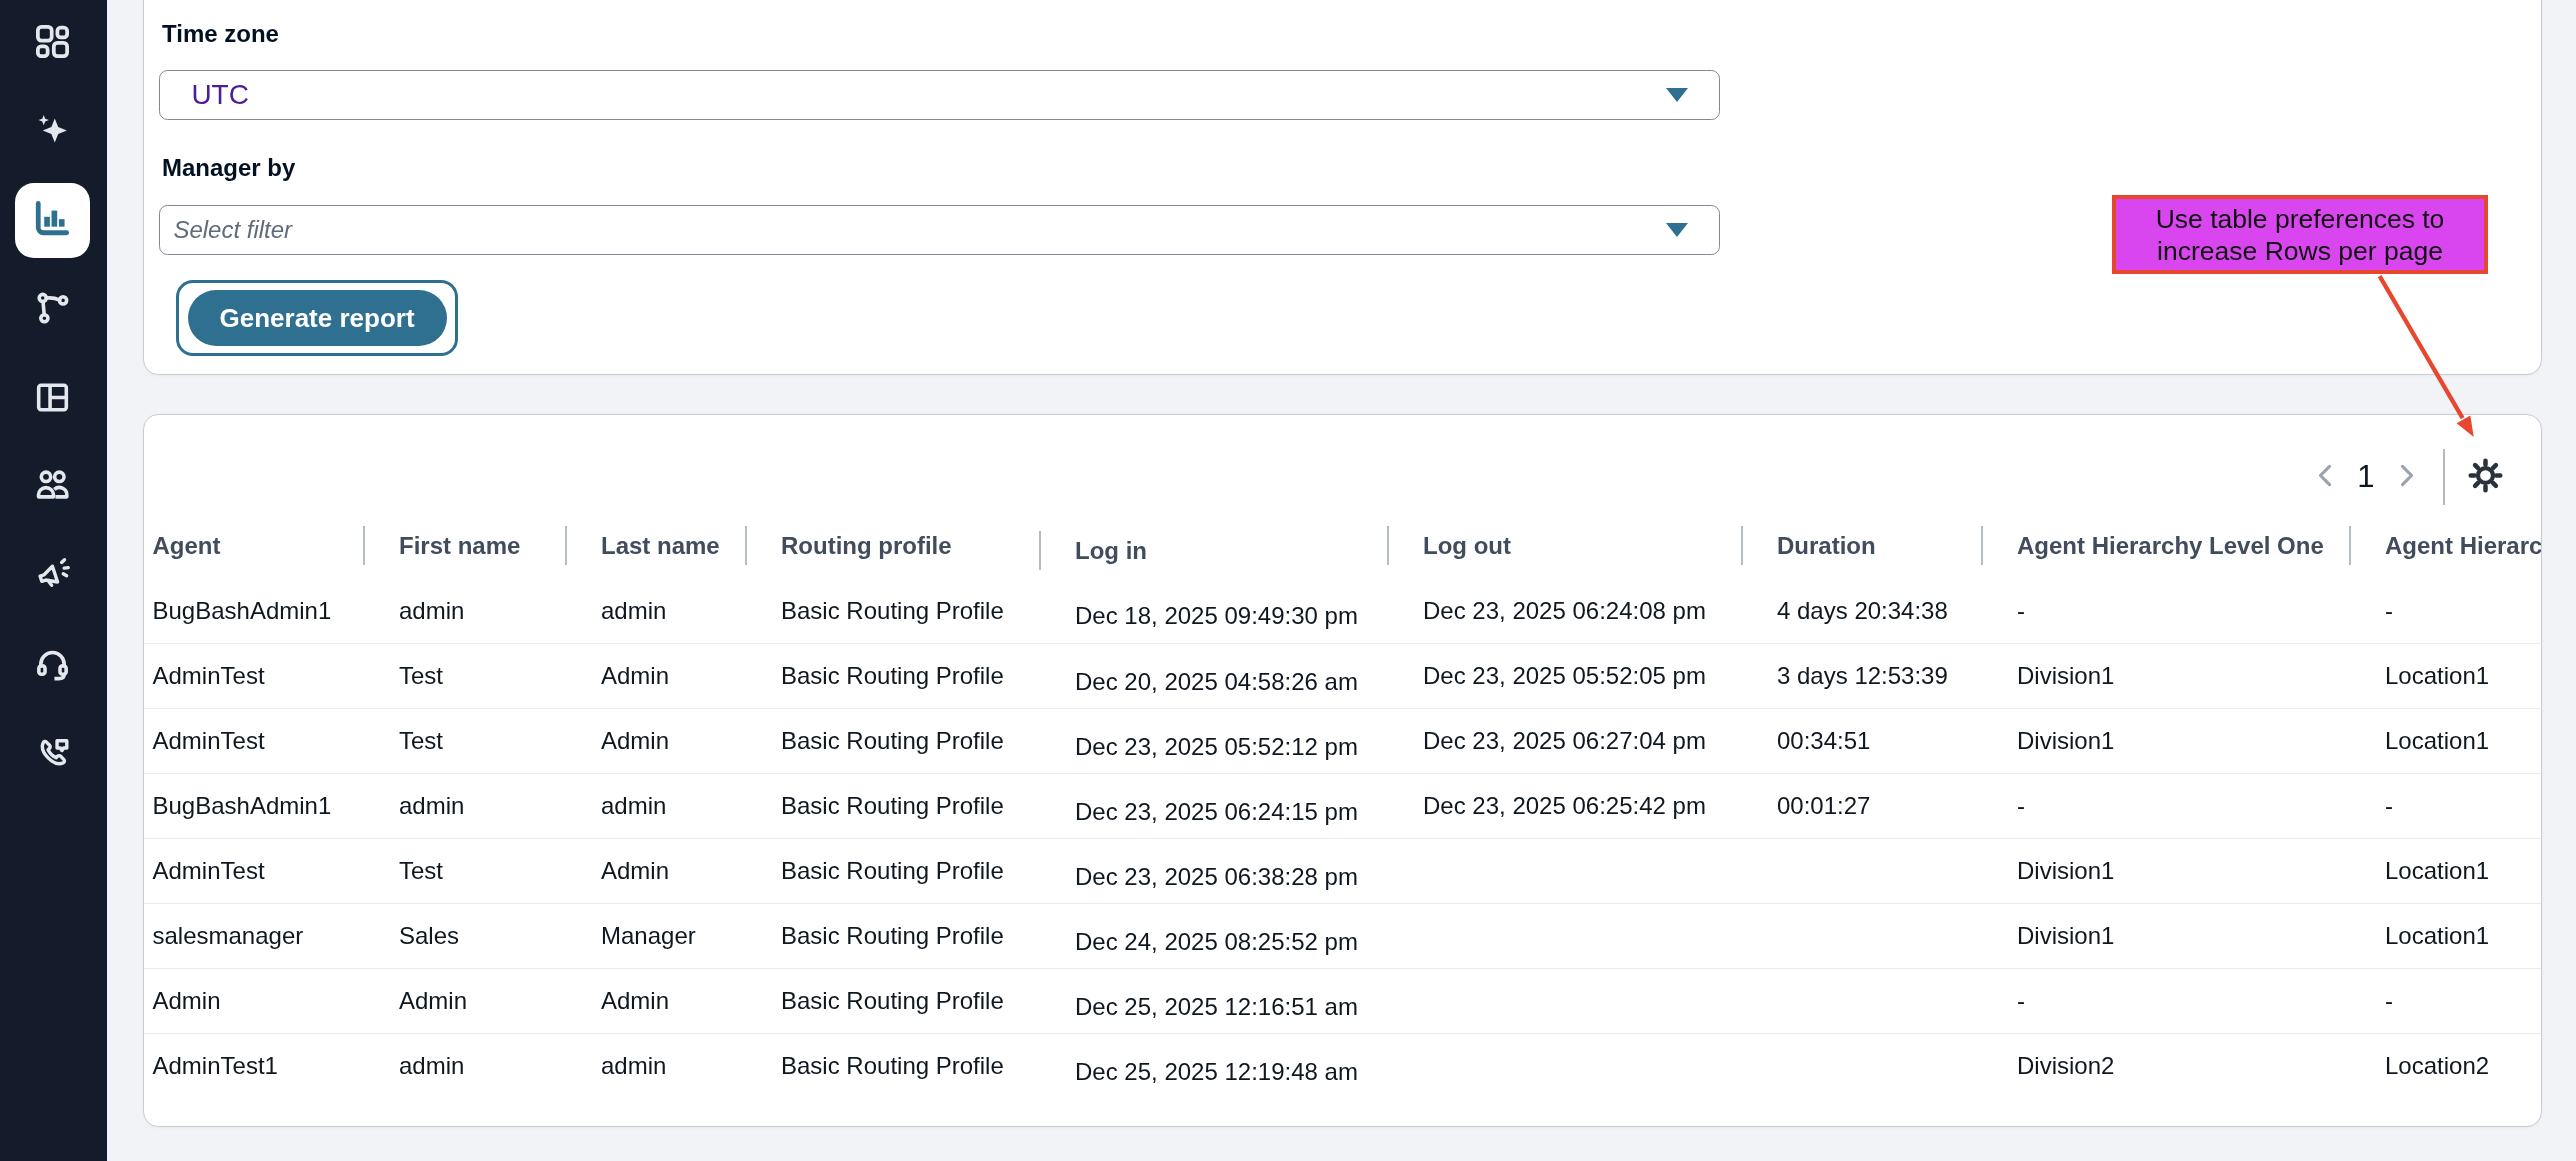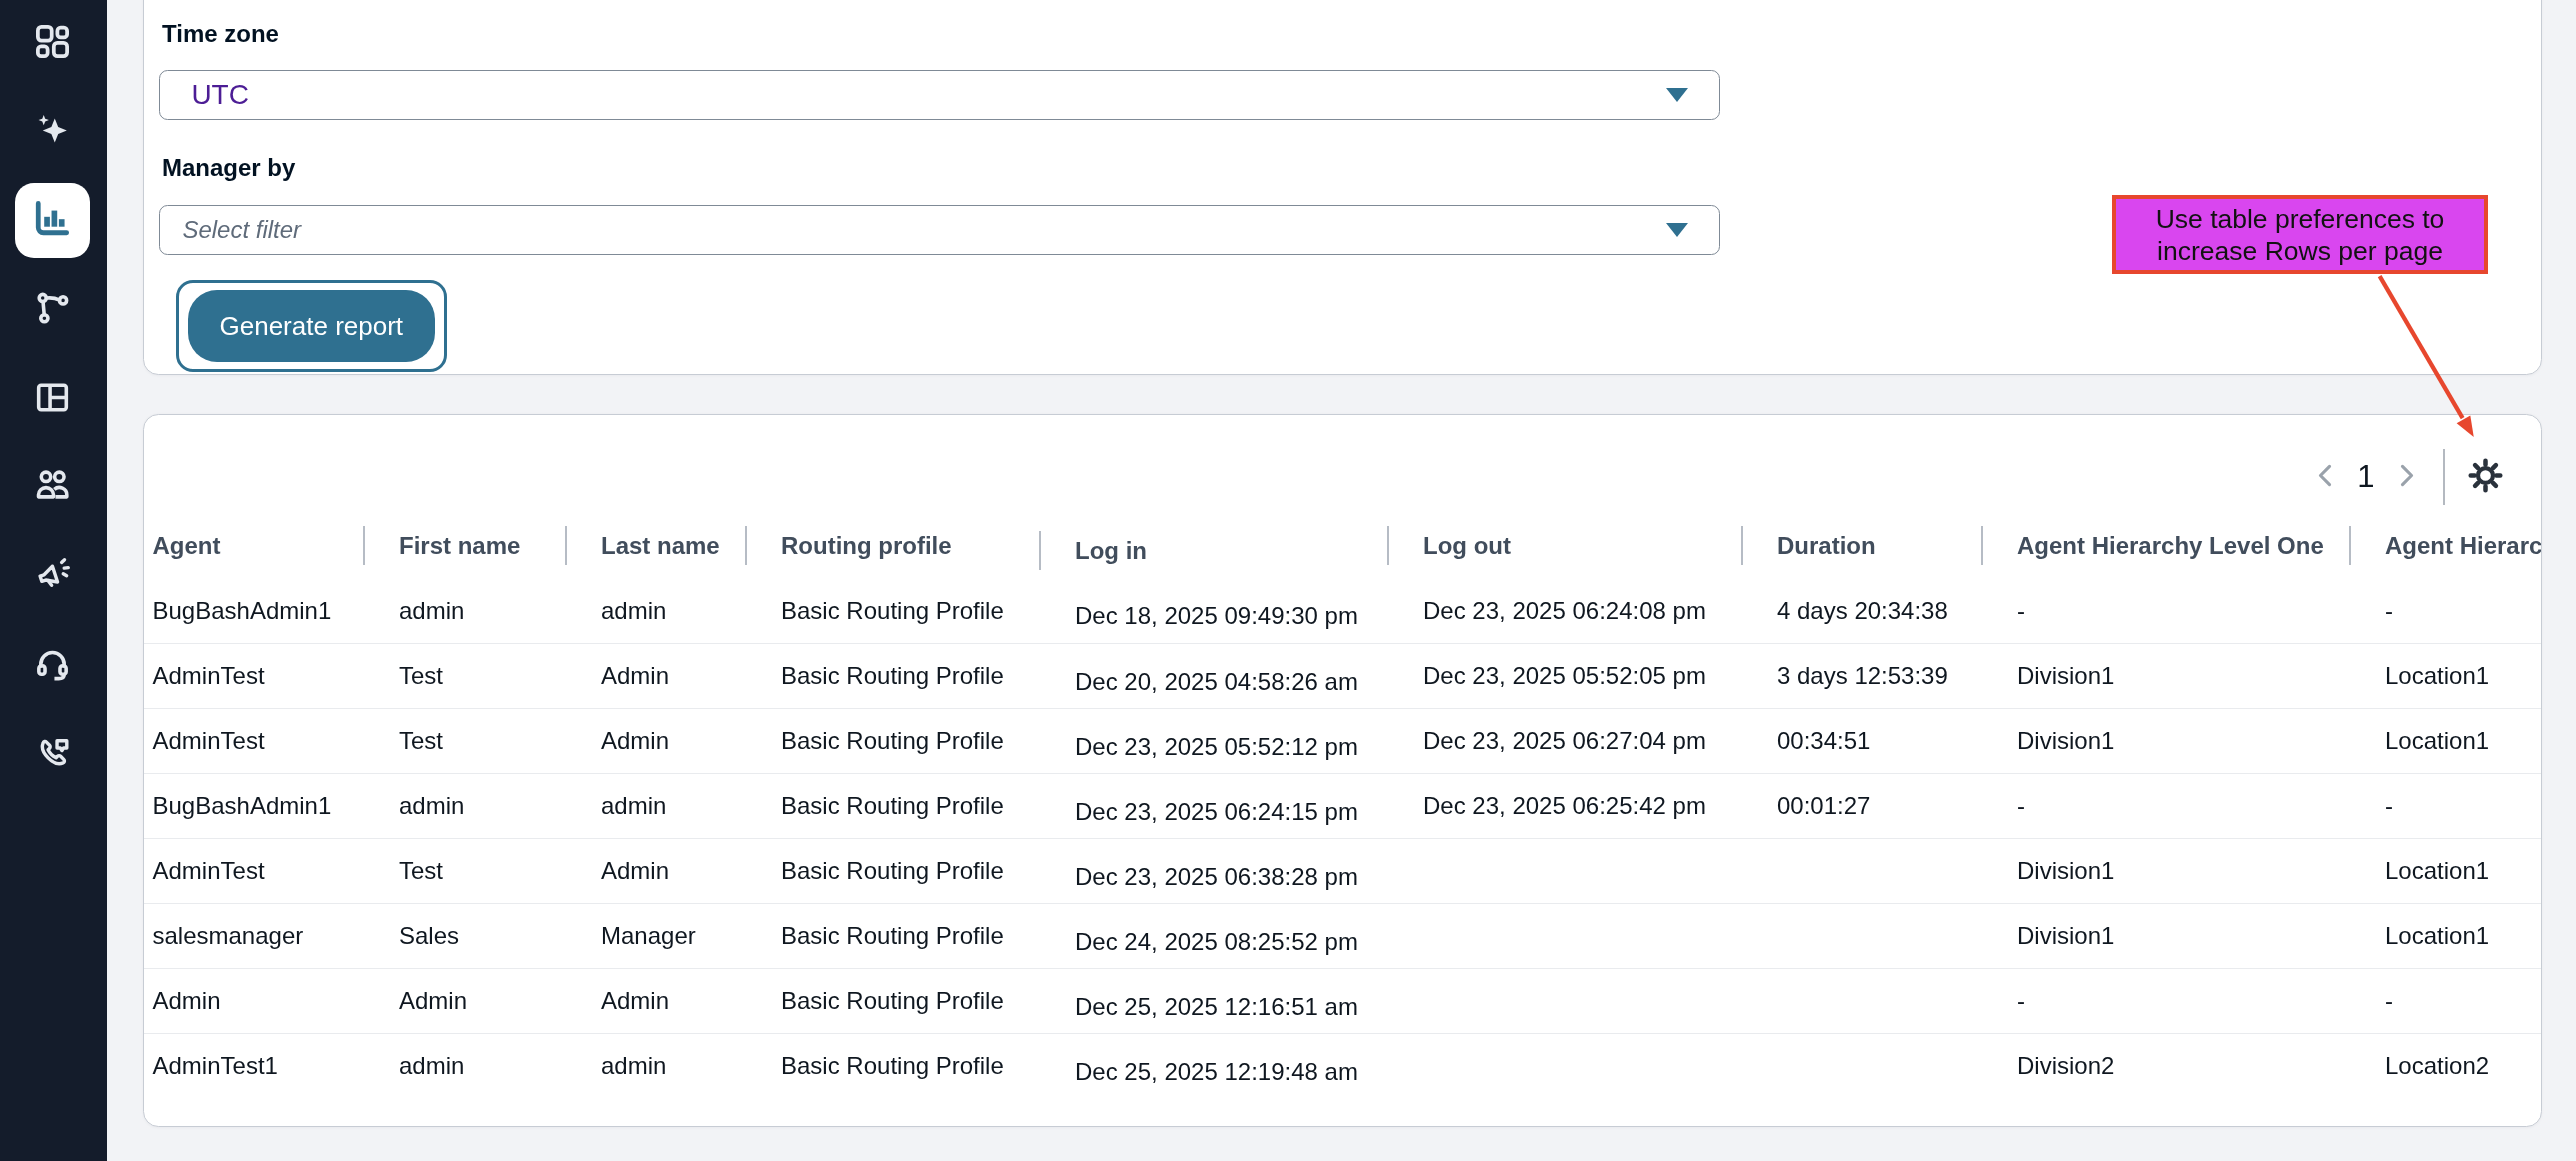--- a/index.html
+++ b/index.html
@@ -23,28 +23,28 @@
   
   .fld-label{position:absolute;left:18px;font-size:24px;font-weight:700;color:#021222;}
   #tz-label{top:50px;}
   #fb-label{top:184px;}
   .select{position:absolute;left:15.4px;width:1561px;height:50px;border:1.7px solid #7f8a96;
           border-radius:8.5px;background:#fff;box-sizing:border-box;cursor:pointer;
           display:flex;align-items:center;}
   #tz-select{top:100px;}
   #fb-select{top:235px;}
   .select .val{margin-left:31px;font-size:28px;color:#4c1d95;}
-  .select .ph{margin-left:22px;font-size:24px;color:#5f6b7a;font-style:italic;}
+  .select .ph{margin-left:13px;font-size:24px;color:#5f6b7a;font-style:italic;}
   .dd-arrow{position:absolute;right:31px;top:50%;margin-top:-6.8px;width:0;height:0;
             border-left:11px solid transparent;border-right:11px solid transparent;
             border-top:14.5px solid #2f7090;}
   .btn-outer{position:absolute;left:32px;top:310px;border:3.4px solid #2f7090;border-radius:17px;
              padding:6.8px 8.5px;background:#fff;display:inline-block;cursor:pointer;}
-  .btn-inner{height:56px;line-height:56px;padding:8px 32px;background:#2f7090;border-radius:29px;
-             color:#fff;font-size:26px;font-weight:400;white-space:nowrap;}
+  .btn-inner{height:56px;line-height:56px;padding:0 32px;background:#2f7090;border-radius:29px;
+             color:#fff;font-size:26px;font-weight:700;white-space:nowrap;}
 
   
   .pager{position:absolute;top:34px;right:34px;height:56px;display:flex;align-items:center;z-index:5;}
   .pg-btn{width:38px;height:38px;display:flex;align-items:center;justify-content:center;
           color:#9aa2ab;cursor:pointer;}
   .pg-btn svg{width:29px;height:29px;}
   .pg-num{width:41px;text-align:center;font-size:31px;color:#0f1720;cursor:pointer;}
   .pg-divider{width:1.7px;height:56px;background:#b4b9c0;margin:0 19px;}
   .gear-btn{width:43px;height:43px;display:flex;align-items:center;justify-content:center;
             color:#2a323c;cursor:pointer;}

